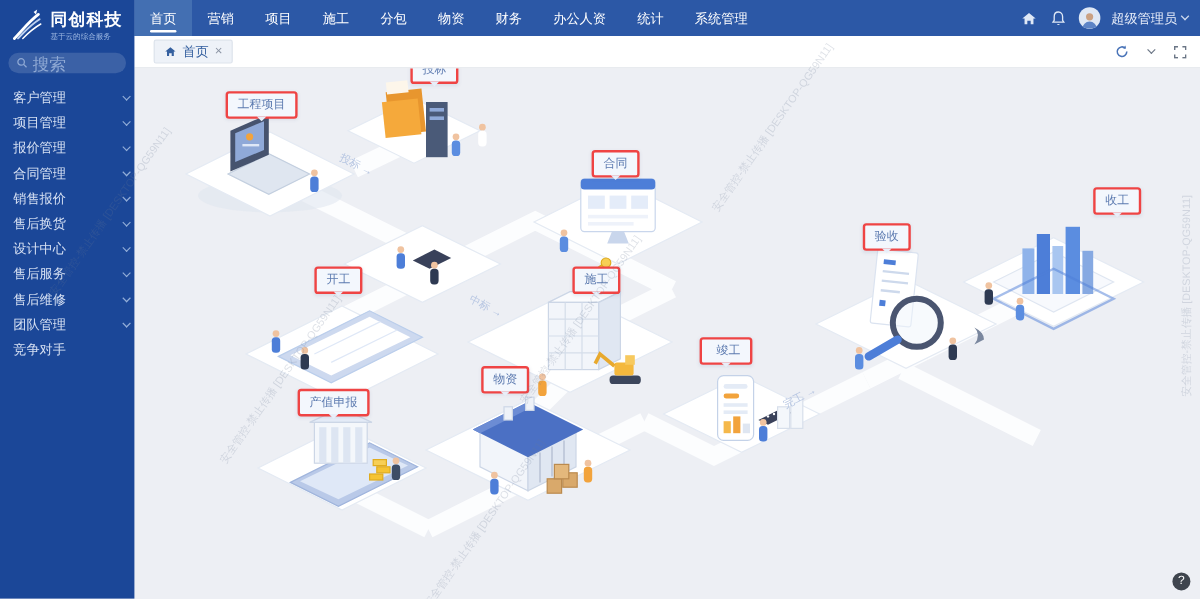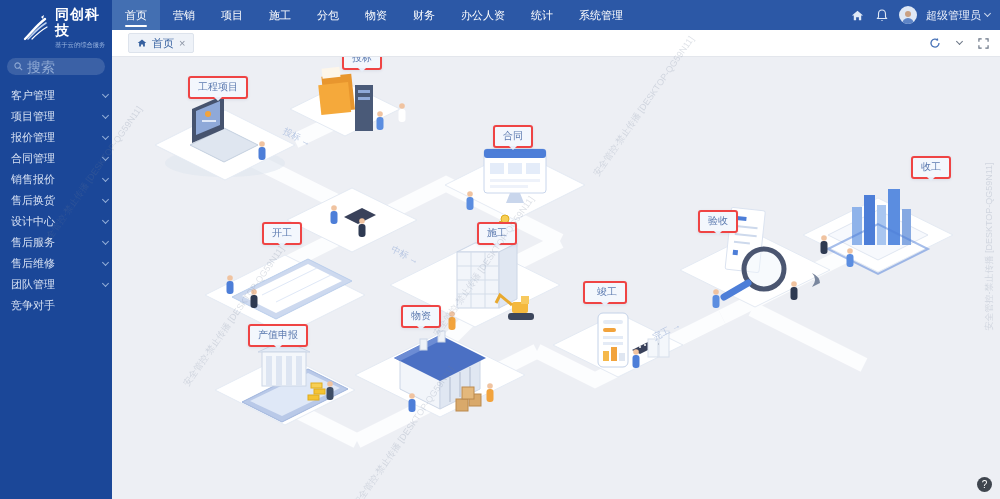--- a/index.html
+++ b/index.html
@@ -3,21 +3,21 @@
 <meta charset="utf-8">
 <style>
   * { margin:0; padding:0; box-sizing:border-box; }
   html,body { width:1000px; height:499px; overflow:hidden; }
   body { font-family:"Liberation Sans","DejaVu Sans",sans-serif; background:#edeff4; position:relative; }
 
   .page { width:1000px; height:499px; display:flex; position:relative; }
 
   
   .sidebar { width:112px; height:499px; background:#1b4798; flex:none; display:flex; flex-direction:column; position:relative; z-index:5; }
-  .logo-row { display:flex; align-items:center; padding:6px 6px 2px 21px; }
+  .logo-row { display:flex; align-items:flex-end; padding:6px 6px 2px 8px; }
   .logo-mark { width:30px; height:30px; flex:none; }
   .logo-txt { margin-left:4px; }
   .logo-name { color:#fff; font-size:14px; font-weight:bold; letter-spacing:1px; line-height:16px; }
   .logo-tag { color:#9db8e2; font-size:7px; transform:scale(.9); transform-origin:left; white-space:nowrap; margin-top:2px; }
   .search-wrap { margin:6px 7px 4px 7px; height:17px; background:rgba(255,255,255,.14); border-radius:9px; display:flex; align-items:center; padding:0 7px; }
   .search-wrap svg { flex:none; }
   .search-input { background:transparent; border:none; outline:none; color:#cfe0f6; font-size:14px; width:70px; margin-left:4px; }
   .search-input::placeholder { color:#8fa9d4; }
   .menu { margin-top:6px; }
   .menu-item { height:21px; display:flex; align-items:center; justify-content:space-between; padding:0 4px 0 11px; color:#d7e1f3; font-size:11px; cursor:pointer; }
@@ -397,21 +397,21 @@
       </svg>
 
       <div class="scene-label" style="left:106px; top:42px;">工程项目</div>
       <div class="scene-label" style="left:250px; top:13px;">投标</div>
       <div class="scene-label" style="left:401px; top:91px;">合同</div>
       <div class="scene-label" style="left:170px; top:188px;">开工</div>
       <div class="scene-label" style="left:385px; top:188px;">施工</div>
       <div class="scene-label" style="left:309px; top:271px;">物资</div>
       <div class="scene-label" style="left:166px; top:290px;">产值申报</div>
       <div class="scene-label" style="left:493px; top:247px;padding-left:12px;">竣工</div>
-      <div class="scene-label" style="left:606px; top:152px;margin-top:24px;">验收</div>
+      <div class="scene-label" style="left:627px; top:152px;">验收</div>
       <div class="scene-label" style="left:819px; top:122px;">收工</div>
 
       <div class="path-label" style="left:170px; top:74px; transform:rotate(27deg);">投标 →</div>
       <div class="path-label" style="left:278px; top:192px; transform:rotate(27deg);">中标 →</div>
       <div class="path-label" style="left:540px; top:268px; transform:rotate(-27deg);">完工 →</div>
 
       <div class="help-fab">?</div>
     </div>
   </div>
 

